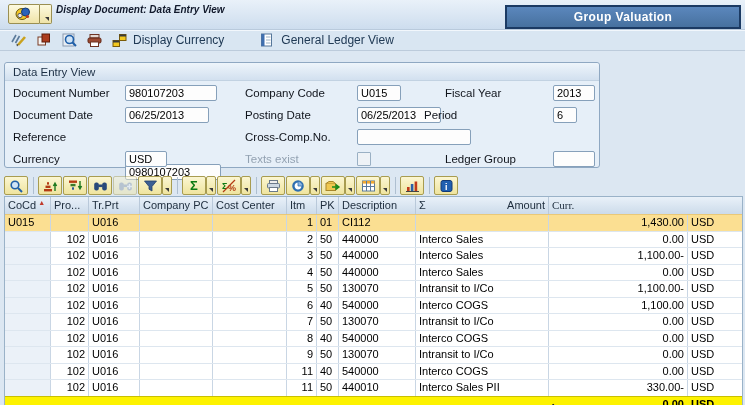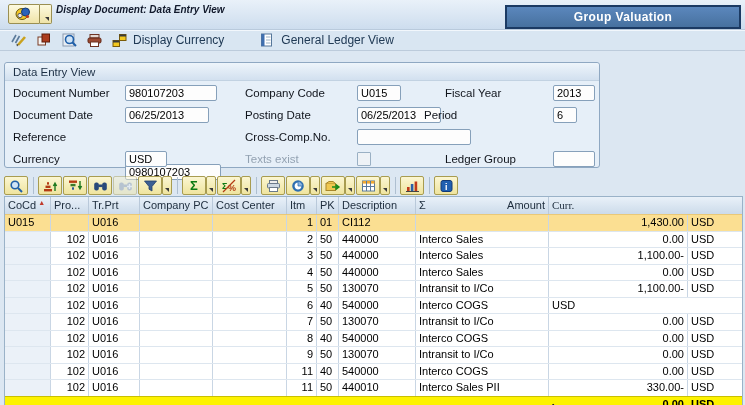--- a/index.html
+++ b/index.html
@@ -383,20 +383,21 @@
         <div class="trow">
           <div class="cell c-cocd keycol"></div>
           <div class="cell c-num">102</div>
           <div class="cell">U016</div>
           <div class="cell"></div>
           <div class="cell"></div>
           <div class="cell c-num">6</div>
           <div class="cell c-pk">40</div>
           <div class="cell">540000</div>
           <div class="cell">Interco COGS</div>
+          <div class="cell c-amt">1,100.00</div>
           <div class="cell">USD</div>
         </div>
         <div class="trow">
           <div class="cell c-cocd keycol"></div>
           <div class="cell c-num">102</div>
           <div class="cell">U016</div>
           <div class="cell"></div>
           <div class="cell"></div>
           <div class="cell c-num">7</div>
           <div class="cell c-pk">50</div>

